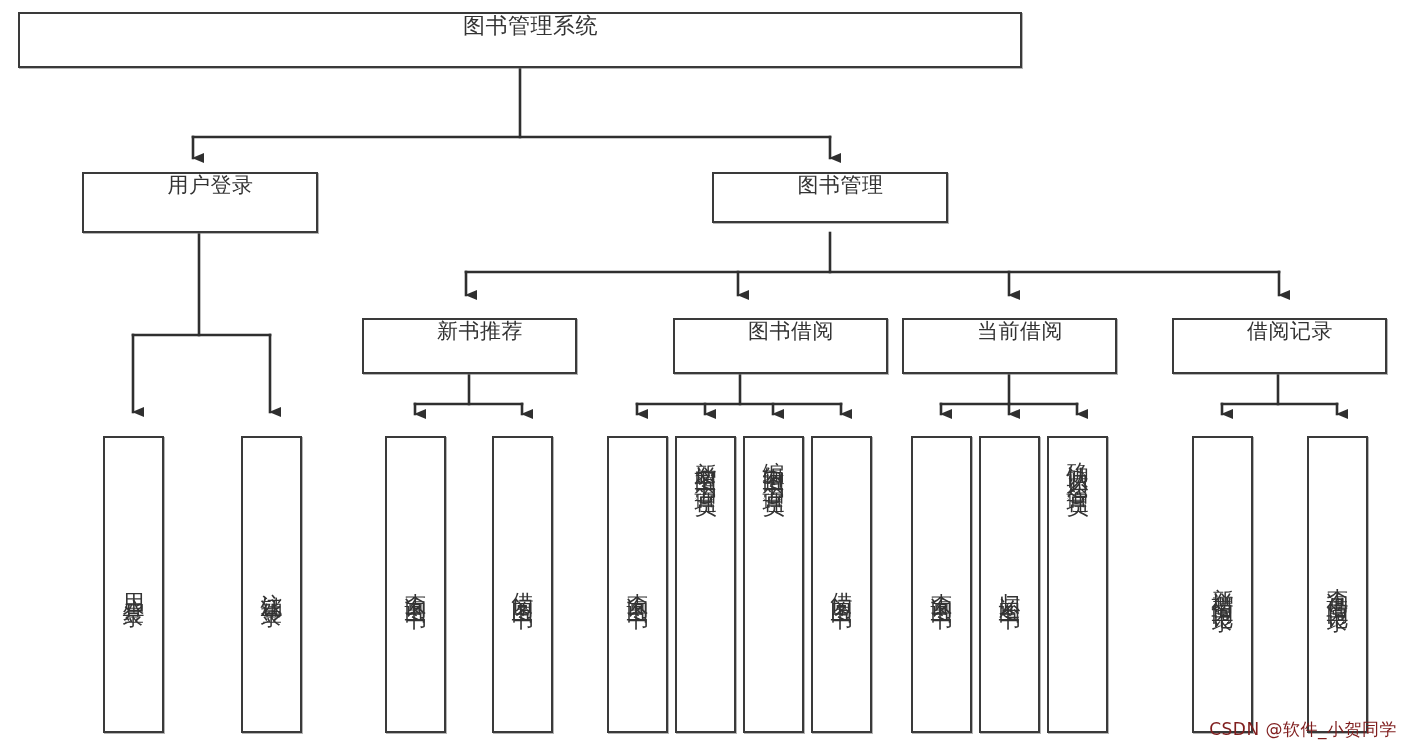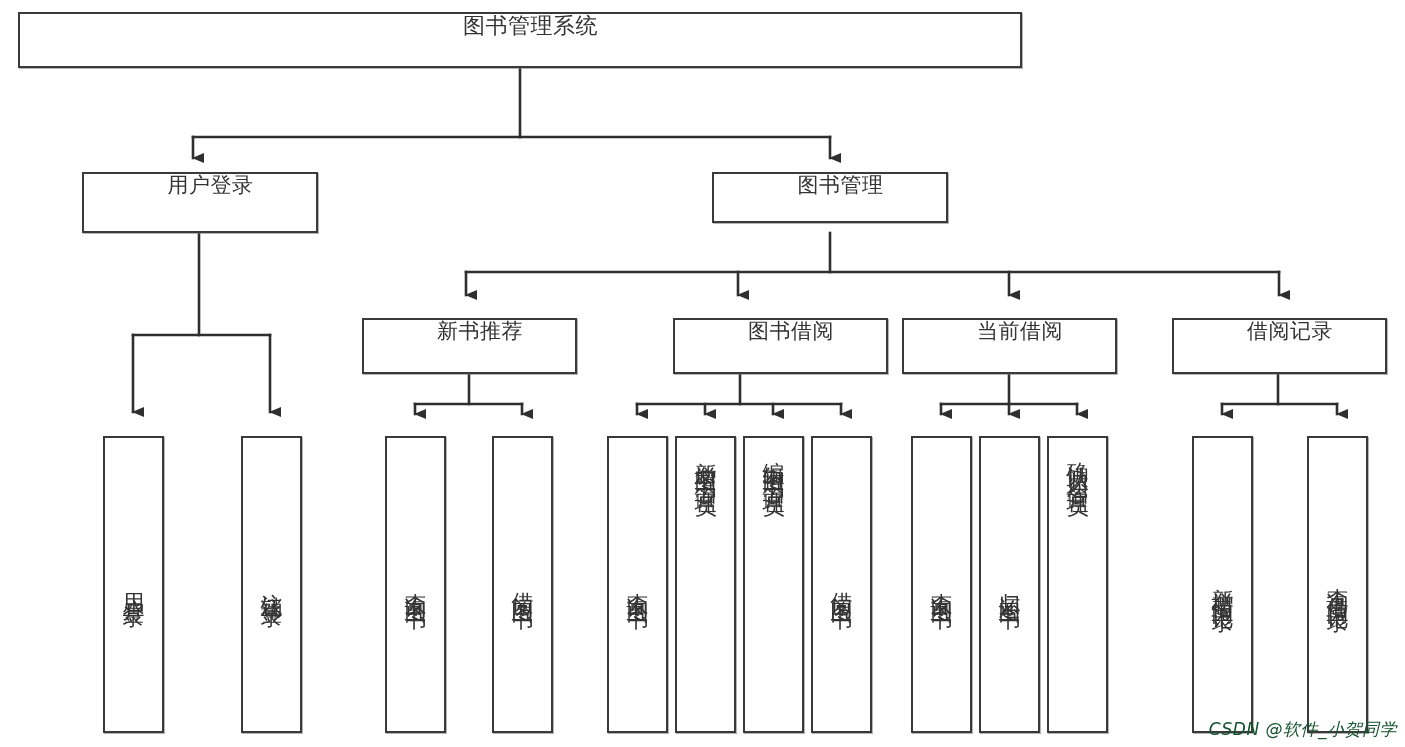--- a/index.html
+++ b/index.html
@@ -65,25 +65,24 @@
     line-height: 1.0;
     letter-spacing: 5px;
     text-align: start;
     max-height: 100%;
   }
   .watermark {
     position: absolute;
     right: 8px;
     bottom: 6px;
     font-size: 17px;
-    color: #14532d;
+    color: #7f1d1d;
     letter-spacing: 0.5px;
     white-space: nowrap;
     font-family: "DejaVu Sans", "Liberation Sans", sans-serif;
-    font-style: italic;
   }
 </style>
 </head>
 <body>
 
 <div id="canvas">
 
   <svg class="edges" viewBox="0 0 1405 747">
     <defs>
       <marker id="arrow" viewBox="0 0 10 12" refX="5" refY="11" markerWidth="10" markerHeight="12" orient="auto-start-reverse" markerUnits="userSpaceOnUse">

